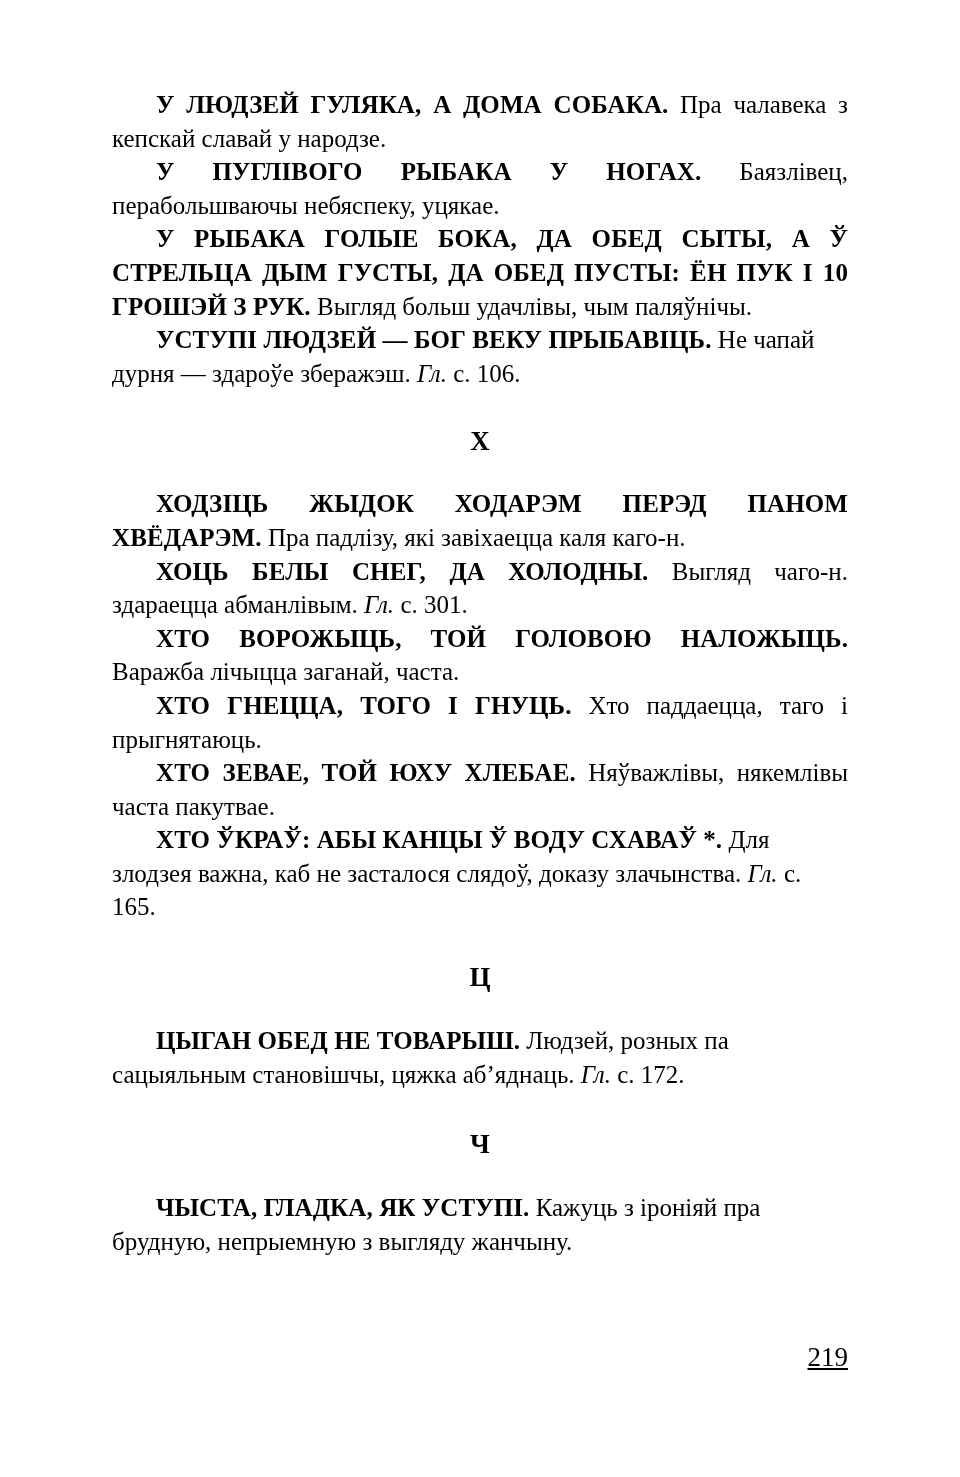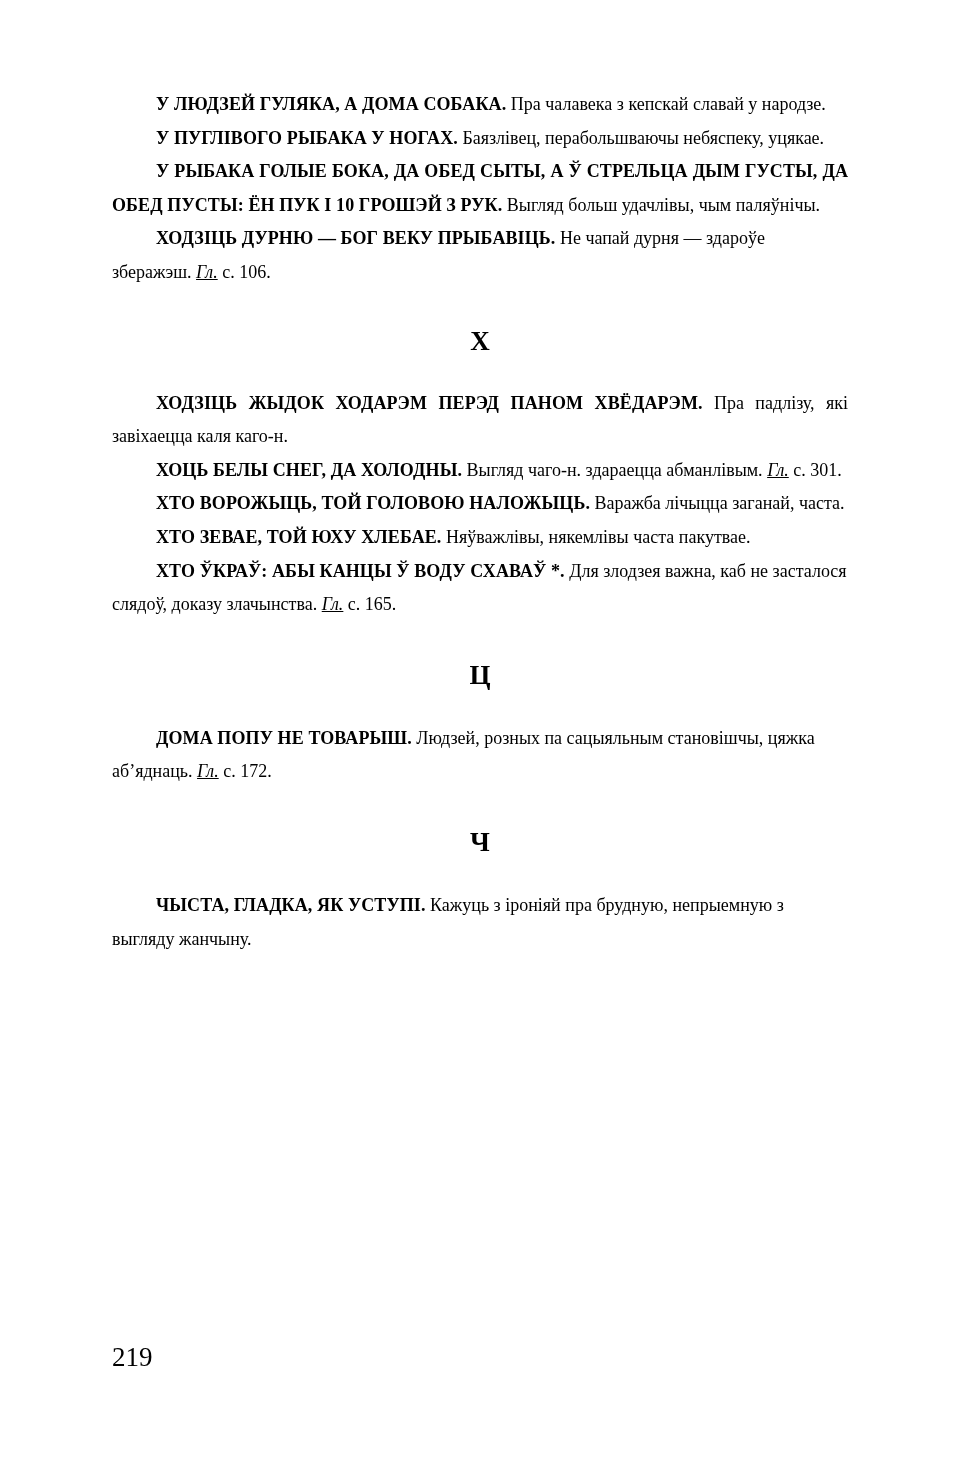--- a/index.html
+++ b/index.html
@@ -20,21 +20,21 @@
   .page {
     position: absolute;
     left: 112px;
     top: 88px;
     width: 736px;
   }
 
   
   .entry {
     margin: 0;
-    font-size: 18px;
+    font-size: 25px;
     line-height: 33.6px;
     text-align: justify;
     text-justify: inter-word;
     text-indent: 44px;
     hyphens: manual;
   }
   .entry:last-child {
     text-align: left;
   }
 
@@ -42,21 +42,20 @@
     font-weight: 700;
     letter-spacing: 0.1px;
   }
 
   .gloss {
     font-weight: 400;
   }
 
   .ref {
     font-style: italic;
-    text-decoration: underline;
   }
 
   
   .section-letter {
     font-size: 27px;
     font-weight: 700;
     text-align: center;
     text-indent: 0;
     margin: 0;
     line-height: 34px;
@@ -66,58 +65,61 @@
 
   .sec-gap-top-2 { height: 36px; }
   .sec-gap-bot-2 { height: 30px; }
 
   
   .folio {
     position: absolute;
     left: 112px;
     top: 1340px;
     width: 736px;
+    text-align: right;
     font-size: 27px;
     line-height: 34px;
     font-family: "Liberation Serif", "DejaVu Serif", serif;
+    text-decoration: underline;
   }
 
   
   .block { }
 </style>
 </head>
 <body>
 
 <div class="page">
 
   <div class="block">
     <p class="entry"><span class="headword">У ЛЮДЗЕЙ ГУЛЯКА, А ДОМА СОБАКА.</span><span class="gloss"> Пра чалавека з кепскай славай у народзе.</span><span class="ref"></span><span class="gloss"></span></p>
     <p class="entry"><span class="headword">У ПУГЛІВОГО РЫБАКА У НОГАХ.</span><span class="gloss"> Баязлівец, перабольшваючы небяспеку, уцякае.</span><span class="ref"></span><span class="gloss"></span></p>
     <p class="entry"><span class="headword">У РЫБАКА ГОЛЫЕ БОКА, ДА ОБЕД СЫТЫ, А Ў СТРЕЛЬЦА ДЫМ ГУСТЫ, ДА ОБЕД ПУСТЫ: ЁН ПУК І 10 ГРОШЭЙ З РУК.</span><span class="gloss"> Выгляд больш удачлівы, чым паляўнічы.</span><span class="ref"></span><span class="gloss"></span></p>
-    <p class="entry"><span class="headword">ХОДЗІЦЬ ДУРНЮ — БОГ ВЕКУ ПРЫБАВІЦЬ.</span><span class="gloss"> Не чапай дурня — здароўе зберажэш. </span><span class="ref">Гл.</span><span class="gloss"> с. 106.</span></p>
+    <p class="entry"><span class="headword">УСТУПІ ЛЮДЗЕЙ — БОГ ВЕКУ ПРЫБАВІЦЬ.</span><span class="gloss"> Не чапай дурня — здароўе зберажэш. </span><span class="ref">Гл.</span><span class="gloss"> с. 106.</span></p>
   </div>
 
   <div class="sec-gap-top"></div>
   <p class="section-letter">Х</p>
   <div class="sec-gap-bot"></div>
 
   <div class="block">
     <p class="entry"><span class="headword">ХОДЗІЦЬ ЖЫДОК ХОДАРЭМ ПЕРЭД ПАНОМ ХВЁДАРЭМ.</span><span class="gloss"> Пра падлізу, які завіхаецца каля каго-н.</span><span class="ref"></span><span class="gloss"></span></p>
     <p class="entry"><span class="headword">ХОЦЬ БЕЛЫ СНЕГ, ДА ХОЛОДНЫ.</span><span class="gloss"> Выгляд чаго-н. здараецца абманлівым. </span><span class="ref">Гл.</span><span class="gloss"> с. 301.</span></p>
     <p class="entry"><span class="headword">ХТО ВОРОЖЫЦЬ, ТОЙ ГОЛОВОЮ НАЛОЖЫЦЬ.</span><span class="gloss"> Варажба лічыцца заганай, часта.</span><span class="ref"></span><span class="gloss"></span></p>
+    <p class="entry"><span class="headword">ХТО ГНЕЦЦА, ТОГО І ГНУЦЬ.</span><span class="gloss"> Хто паддаецца, таго і прыгнятаюць.</span><span class="ref"></span><span class="gloss"></span></p>
     <p class="entry"><span class="headword">ХТО ЗЕВАЕ, ТОЙ ЮХУ ХЛЕБАЕ.</span><span class="gloss"> Няўважлівы, някемлівы часта пакутвае.</span><span class="ref"></span><span class="gloss"></span></p>
     <p class="entry"><span class="headword">ХТО ЎКРАЎ: АБЫ КАНЦЫ Ў ВОДУ СХАВАЎ *.</span><span class="gloss"> Для злодзея важна, каб не засталося слядоў, доказу злачынства. </span><span class="ref">Гл.</span><span class="gloss"> с. 165.</span></p>
   </div>
 
   <div class="sec-gap-top-2"></div>
   <p class="section-letter">Ц</p>
   <div class="sec-gap-bot-2"></div>
 
   <div class="block">
-    <p class="entry"><span class="headword">ДОМА ПОПУ НЕ ТОВАРЫШ.</span><span class="gloss"> Людзей, розных па сацыяльным становішчы, цяжка аб’яднаць. </span><span class="ref">Гл.</span><span class="gloss"> с. 172.</span></p>
+    <p class="entry"><span class="headword">ЦЫГАН ОБЕД НЕ ТОВАРЫШ.</span><span class="gloss"> Людзей, розных па сацыяльным становішчы, цяжка аб’яднаць. </span><span class="ref">Гл.</span><span class="gloss"> с. 172.</span></p>
   </div>
 
   <div class="sec-gap-top-2"></div>
   <p class="section-letter">Ч</p>
   <div class="sec-gap-bot-2"></div>
 
   <div class="block">
     <p class="entry"><span class="headword">ЧЫСТА, ГЛАДКА, ЯК УСТУПІ.</span><span class="gloss"> Кажуць з іроніяй пра брудную, непрыемную з выгляду жанчыну.</span><span class="ref"></span><span class="gloss"></span></p>
   </div>
 

